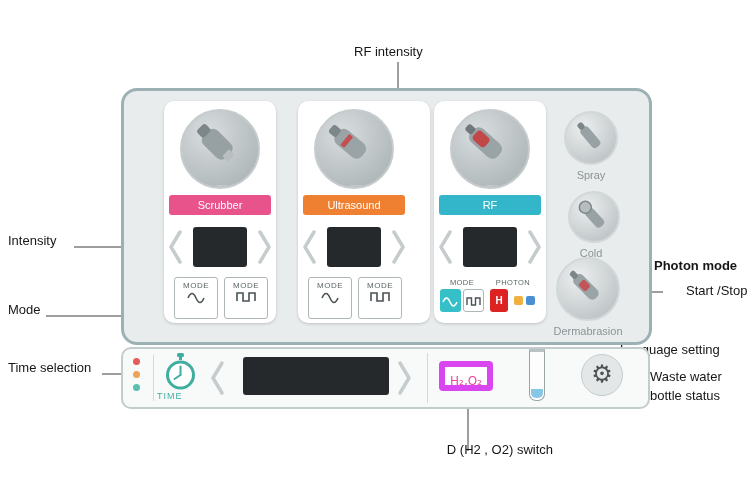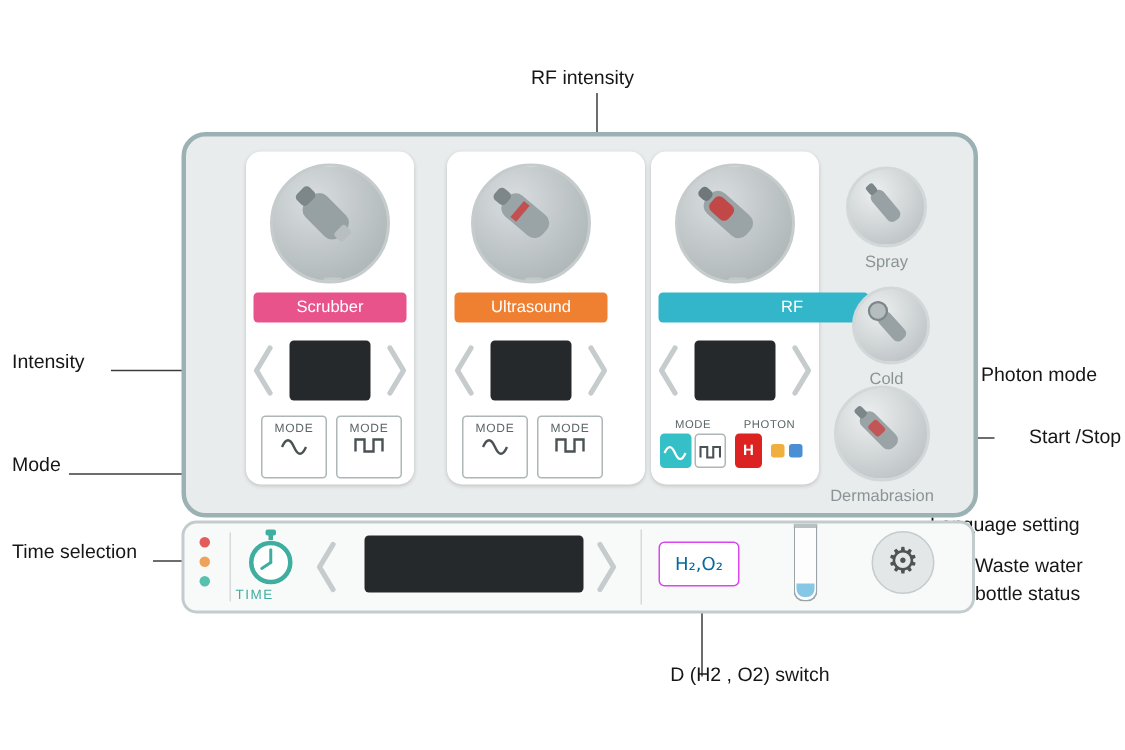--- a/index.html
+++ b/index.html
@@ -17,21 +17,21 @@
   .card{position:absolute;top:10px;width:112px;height:222px;background:#ffffff;
         border-radius:10px;box-shadow:0 1px 3px rgba(0,0,0,.18);margin-left:16px;}
   .hp-circle{position:absolute;left:16px;top:8px;width:80px;height:80px;border-radius:50%;
         background:radial-gradient(circle at 35% 30%, #d9dddf, #a4adaf);
         border:2px solid #c6cccd;box-sizing:border-box;overflow:hidden;}
   .hp-pill{position:absolute;left:49px;top:74px;width:14px;height:6px;border-radius:3px;background:#c3c9ca;}
   .label-bar{position:absolute;left:5px;top:94px;width:102px;height:20px;border-radius:3px;
         color:#fff;font-size:11px;text-align:center;line-height:20px;}
   .lb-scrubber{background:#e9538c;}
   .lb-ultra{background:#ef7f31;}
-  .lb-rf{background:#33b6c9;padding-left:38px;}
+  .lb-rf{background:#33b6c9;}
 
   .int-row{position:absolute;left:0;top:124px;width:112px;height:44px;}
   .chev{position:absolute;top:4px;cursor:pointer;}
   .chev.cl{left:3px;} .chev.cr{right:3px;}
   .int-display{position:absolute;left:29px;top:2px;width:54px;height:40px;background:#26292b;border-radius:3px;}
 
   .mode-row{position:absolute;left:0;top:176px;width:112px;height:46px;}
   .mode-btn{position:absolute;top:0;width:44px;height:42px;background:#fff;border:1px solid #aeb6b8;
         border-radius:3px;box-sizing:border-box;display:flex;flex-direction:column;align-items:center;
         padding-top:3px;cursor:pointer;}
@@ -56,22 +56,22 @@
 
   
   .bar{position:absolute;left:121px;top:347px;width:525px;height:58px;background:#f8fafa;
        border:2px solid #c3cccd;border-radius:10px;box-sizing:content-box;}
   .sdot{position:absolute;width:7px;height:7px;border-radius:50%;}
   .vdiv{position:absolute;width:1px;background:#d4dadb;}
   .time-label{position:absolute;left:34px;top:42px;width:44px;text-align:left;font-size:9px;
        color:#3fae9f;letter-spacing:1px;}
   .time-display{position:absolute;left:120px;top:8px;width:146px;height:38px;background:#26292b;border-radius:3px;}
   .h2o2{position:absolute;left:316px;top:12px;width:54px;height:30px;background:#fff;
-       border:1px solid #d946ef;border-radius:4px;box-sizing:border-box;text-align:center;line-height:28px;
-       font-size:12px;color:#0369a1;font-family:"DejaVu Sans", sans-serif;cursor:pointer;}
+       border:6px solid #d946ef;border-radius:4px;box-sizing:border-box;text-align:center;line-height:28px;
+       font-size:12px;color:#ec4899;font-family:"DejaVu Sans", sans-serif;cursor:pointer;}
   .bottle{position:absolute;left:406px;top:0px;width:16px;height:52px;background:#fdfdfd;
        border:1px solid #9aa4a6;border-top:3px solid #b9c1c3;border-radius:0 0 7px 7px;box-sizing:border-box;}
   .water{position:absolute;left:1px;right:1px;bottom:2px;height:9px;background:#86c7e6;border-radius:0 0 5px 5px;}
   .gear{position:absolute;left:458px;top:5px;width:42px;height:42px;border-radius:50%;background:#e3e7e8;
        border:1px solid #c5cccd;box-sizing:border-box;text-align:center;line-height:38px;cursor:pointer;}
   .gear span{font-family:"DejaVu Sans", sans-serif;font-size:24px;color:#4e5456;}
 </style>
 </head>
 <body>
 
@@ -96,21 +96,21 @@
       <circle cx="306" cy="374" r="2.5"></circle>
       <circle cx="541" cy="384" r="2.5"></circle>
       <circle cx="468" cy="397" r="2.5"></circle>
     </g>
   </svg>
 
   <div class="ann" style="left:354px;top:44px;">RF intensity</div>
   <div class="ann" style="left:8px;top:233px;">Intensity</div>
   <div class="ann" style="left:8px;top:302px;">Mode</div>
   <div class="ann" style="left:8px;top:360px;">Time selection</div>
-  <div class="ann" style="left:654px;top:242px;">Photon mode</div>
+  <div class="ann" style="left:654px;top:258px;font-weight:bold;">Photon mode</div>
   <div class="ann" style="left:666px;top:283px;margin-left:20px;">Start /Stop</div>
   <div class="ann" style="left:620px;top:342px;">Language setting</div>
   <div class="ann" style="left:650px;top:369px;">Waste water</div>
   <div class="ann" style="left:650px;top:388px;">bottle status</div>
   <div class="ann" style="left:388px;top:442px;width:165px;text-align:right;">D (H2 , O2) switch</div>
 
   <div class="panel">
 
     <div class="card" style="left:24px;">
       <div class="hp-circle">

